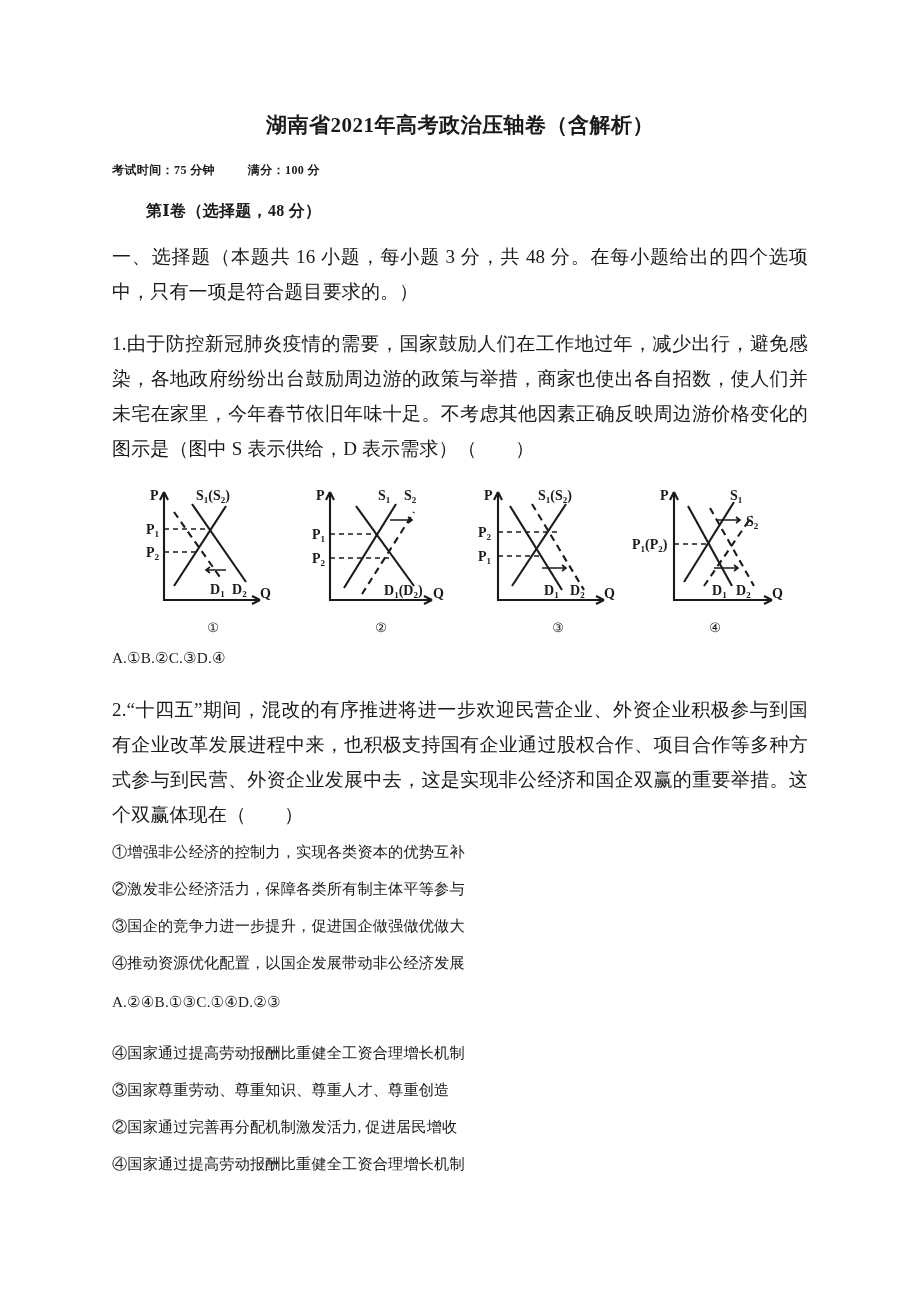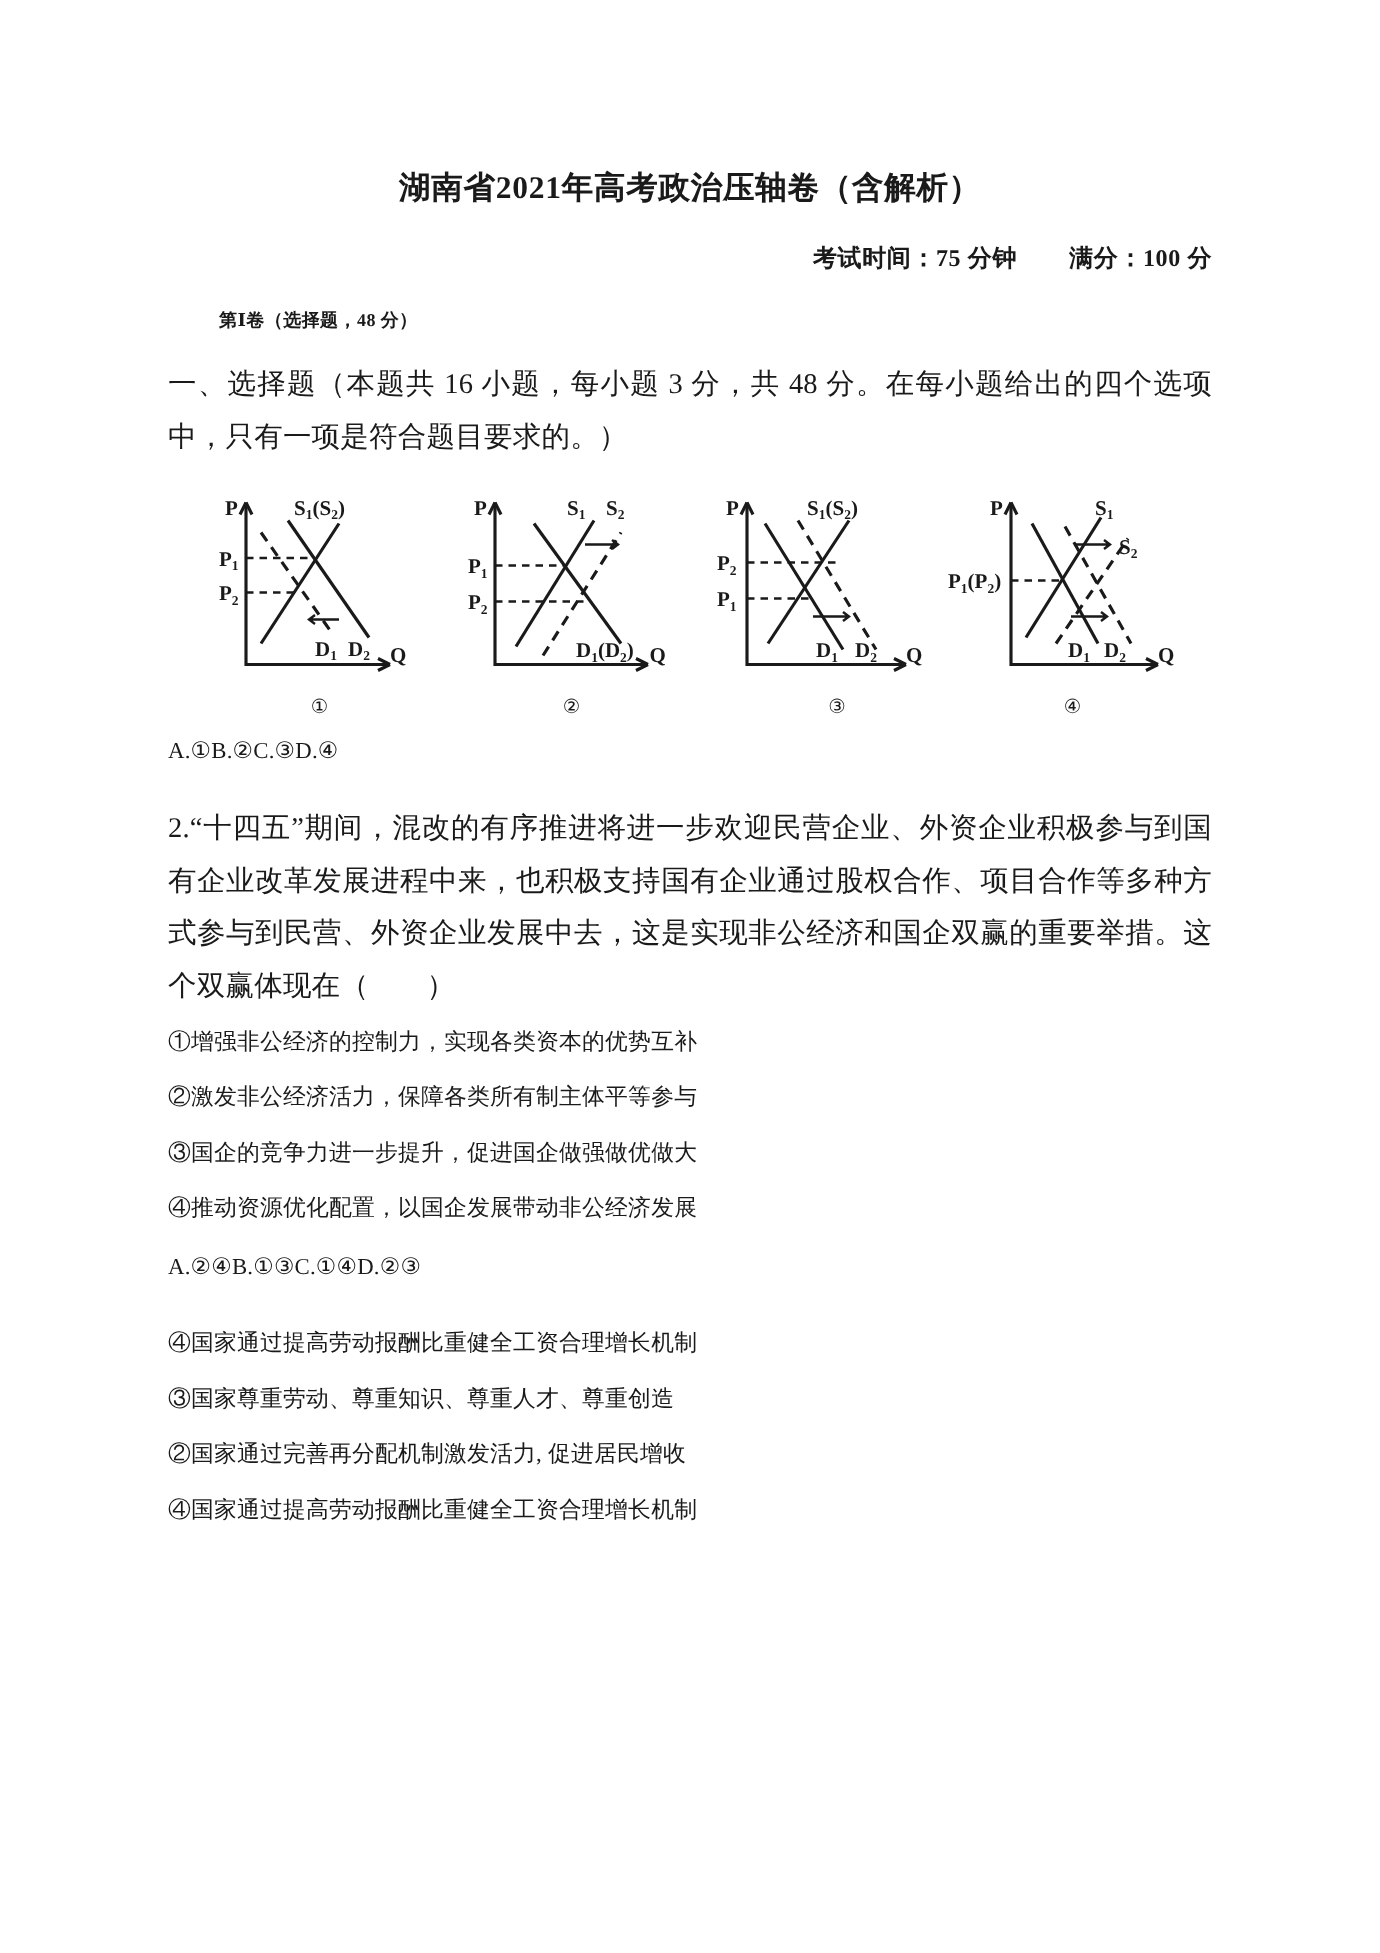--- a/index.html
+++ b/index.html
@@ -25,32 +25,32 @@
   .doc-title {
     text-align: center;
     font-size: 21px;
     font-weight: bold;
     letter-spacing: 0.5px;
     margin: 0;
     padding-top: 110px;
     line-height: 30px;
   }
   .subtitle-line {
-    text-align: right;
-    font-size: 16px;
+    text-align: left;
+    font-size: 12px;
     font-weight: bold;
     margin-top: 22px;
     letter-spacing: 0.4px;
   }
   .subtitle-gap {
     display: inline-block;
     width: 26px;
   }
   .section-head {
-    font-size: 12px;
+    font-size: 16px;
     font-weight: bold;
     margin-top: 22px;
     padding-left: 34px;
     letter-spacing: 0.3px;
   }
   .para {
     font-size: 19px;
     line-height: 35px;
     text-align: justify;
     margin-top: 17px;
@@ -120,20 +120,21 @@
     <span>考试时间：75 分钟</span>
     <span class="subtitle-gap"></span>
     <span>满分：100 分</span>
   </div>
 
   <div class="section-head">第Ⅰ卷（选择题，48 分）</div>
 
   <div class="para">一、选择题（本题共 16 小题，每小题 3 分，共 48 分。在每小题给出的四个选项中，只有一项是符合题目要求的。）</div>
 
   <div class="q-block">
+    <div class="para">1.由于防控新冠肺炎疫情的需要，国家鼓励人们在工作地过年，减少出行，避免感染，各地政府纷纷出台鼓励周边游的政策与举措，商家也使出各自招数，使人们并未宅在家里，今年春节依旧年味十足。不考虑其他因素正确反映周边游价格变化的图示是（图中 S 表示供给，D 表示需求）（　　）</div>
 
     <div class="figure-row">
 
       <div class="figure fig1">
         <svg width="158" height="142" viewBox="0 0 158 142">
 
           <path class="ln-ax" d="M30 10 L30 118 L126 118"></path>
           <path class="ln-ax" d="M30 10 l-4 8 M30 10 l4 8"></path>
           <path class="ln-ax" d="M126 118 l-8 -4 M126 118 l-8 4"></path>
 

